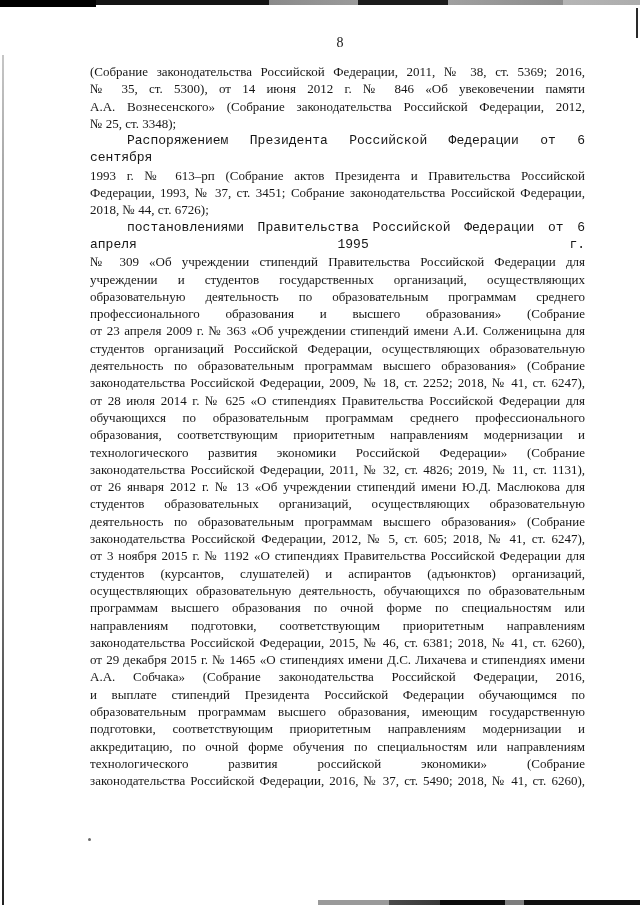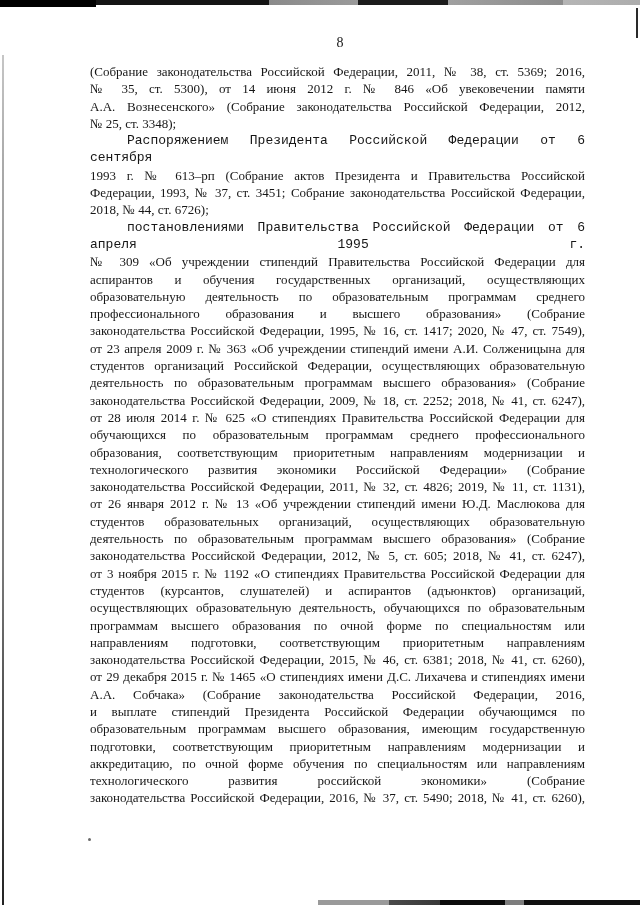--- a/index.html
+++ b/index.html
@@ -99,24 +99,23 @@
       </div>
       <div class="paragraph">
         <div class="line indent">Распоряжением Президента Российской Федерации от 6 сентября</div>
         <div class="line">1993 г. № 613–рп (Собрание актов Президента и Правительства Российской</div>
         <div class="line">Федерации, 1993, № 37, ст. 3451; Собрание законодательства Российской Федерации,</div>
         <div class="line lastline">2018, № 44, ст. 6726);</div>
       </div>
       <div class="paragraph">
         <div class="line indent">постановлениями Правительства Российской Федерации от 6 апреля 1995 г.</div>
         <div class="line">№ 309 «Об учреждении стипендий Правительства Российской Федерации для</div>
-        <div class="line">аспирантов и обучения государственных организаций, осуществляющих</div>
+        <div class="line">учреждении и студентов государственных организаций, осуществляющих</div>
         <div class="line">образовательную деятельность по образовательным программам среднего</div>
         <div class="line">профессионального образования и высшего образования» (Собрание</div>
-        <div class="line">законодательства Российской Федерации, 1995, № 16, ст. 1417; 2020, № 47, ст. 7549),</div>
         <div class="line">от 23 апреля 2009 г. № 363 «Об учреждении стипендий имени А.И. Солженицына для</div>
         <div class="line">студентов организаций Российской Федерации, осуществляющих образовательную</div>
         <div class="line">деятельность по образовательным программам высшего образования» (Собрание</div>
         <div class="line">законодательства Российской Федерации, 2009, № 18, ст. 2252; 2018, № 41, ст. 6247),</div>
         <div class="line">от 28 июля 2014 г. № 625 «О стипендиях Правительства Российской Федерации для</div>
         <div class="line">обучающихся по образовательным программам среднего профессионального</div>
         <div class="line">образования, соответствующим приоритетным направлениям модернизации и</div>
         <div class="line">технологического развития экономики Российской Федерации» (Собрание</div>
         <div class="line">законодательства Российской Федерации, 2011, № 32, ст. 4826; 2019, № 11, ст. 1131),</div>
         <div class="line">от 26 января 2012 г. № 13 «Об учреждении стипендий имени Ю.Д. Маслюкова для</div>

